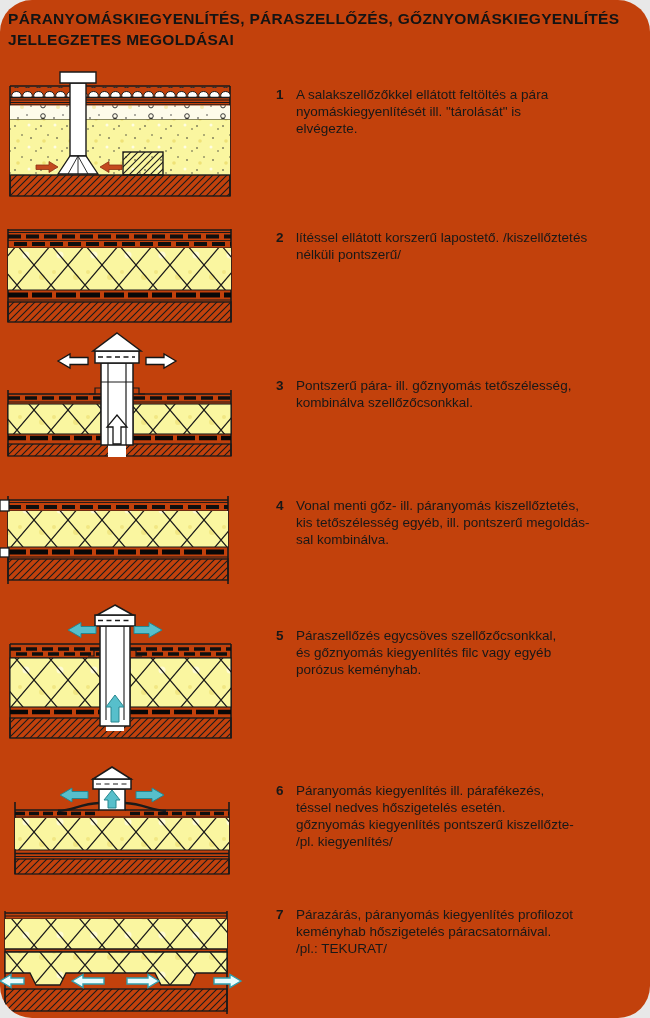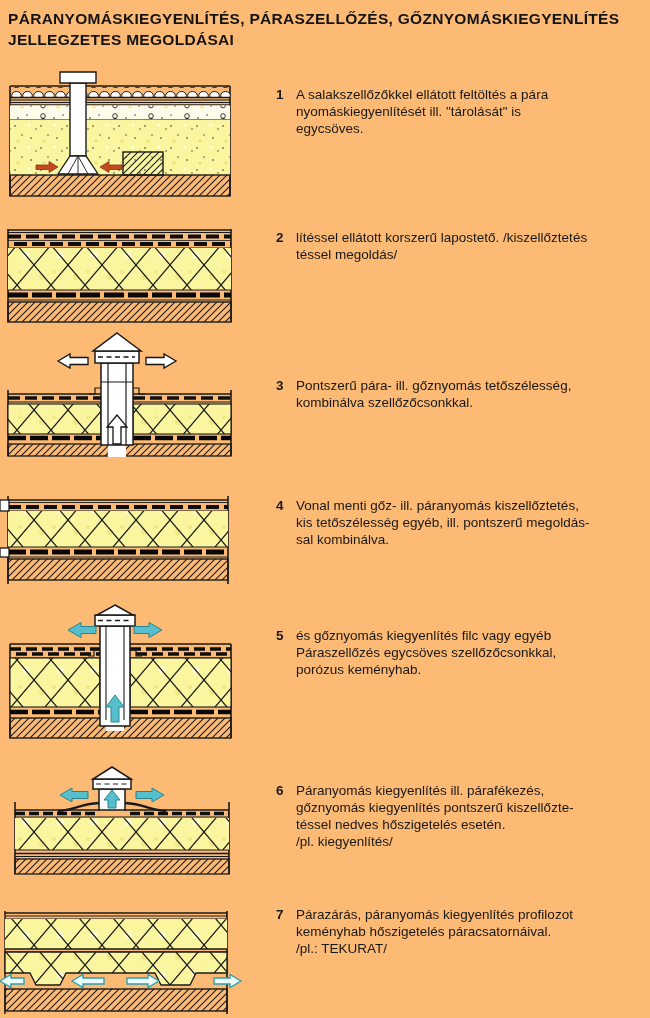--- a/index.html
+++ b/index.html
@@ -1,19 +1,20 @@
 <!DOCTYPE html>
 <html style="--insulation-yellow: #FAF6A0; --speck-yellow: #EFE276; --arrow-red: #C34A1F; --arrow-teal: #57BFCB; --line-ink: #1A1A1A;"><head>
 <meta charset="utf-8">
 <style>
   html,body{margin:0;padding:0;background:#e8e8e8;}
   .sheet{
-    position:relative;width:650px;height:1018px;background:#fdba74;
+    position:relative;width:650px;height:1018px;background:#c2410c;
     font-family:"Liberation Sans", sans-serif;color:#161616;overflow:hidden;
     margin:0 auto;
+    border-radius:32px;
   }
   .title{
     position:absolute;left:8px;top:8px;width:635px;
     font-size:15.5px;line-height:21px;font-weight:bold;letter-spacing:0.3px;
     color:#141414;white-space:nowrap;
   }
   .diag{position:absolute;left:0;}
   .caption{
     position:absolute;left:276px;display:flex;align-items:flex-start;
     font-size:13.5px;line-height:17px;color:#181818;
@@ -245,29 +246,29 @@
       <polygon points="159,76 148,69.5 148,73 127,73 127,79 148,79 148,82.5" fill="#eafcfd" stroke="#2f9fae" stroke-width="1.4"></polygon>
       <polygon points="241,76 230,69.5 230,73 214,73 214,79 230,79 230,82.5" fill="#eafcfd" stroke="#2f9fae" stroke-width="1.4"></polygon>
     </g>
   </svg>
 
   <div class="caption" style="top:86px">
     <span class="num">1</span>
     <div class="lines">
       <div>A salakszellőzőkkel ellátott feltöltés a pára</div>
       <div>nyomáskiegyenlítését ill. "tárolását" is</div>
-      <div>egycsöves.</div>
+      <div>elvégezte.</div>
     </div>
   </div>
 
   <div class="caption" style="top:229px">
     <span class="num">2</span>
     <div class="lines">
       <div>lítéssel ellátott korszerű lapostető. /kiszellőztetés</div>
-      <div>téssel megoldás/</div>
+      <div>nélküli pontszerű/</div>
     </div>
   </div>
 
   <div class="caption" style="top:377px">
     <span class="num">3</span>
     <div class="lines">
       <div>Pontszerű pára- ill. gőznyomás tetőszélesség,</div>
       <div>kombinálva szellőzőcsonkkal.</div>
     </div>
   </div>
@@ -277,32 +278,32 @@
     <div class="lines">
       <div>Vonal menti gőz- ill. páranyomás kiszellőztetés,</div>
       <div>kis tetőszélesség egyéb, ill. pontszerű megoldás-</div>
       <div>sal kombinálva.</div>
     </div>
   </div>
 
   <div class="caption" style="top:627px">
     <span class="num">5</span>
     <div class="lines">
+      <div>Páraszellőzés egycsöves szellőzőcsonkkal,</div>
       <div>és gőznyomás kiegyenlítés filc vagy egyéb</div>
-      <div>Páraszellőzés egycsöves szellőzőcsonkkal,</div>
       <div>porózus keményhab.</div>
     </div>
   </div>
 
   <div class="caption" style="top:782px">
     <span class="num">6</span>
     <div class="lines">
       <div>Páranyomás kiegyenlítés ill. párafékezés,</div>
+      <div>téssel nedves hőszigetelés esetén.</div>
       <div>gőznyomás kiegyenlítés pontszerű kiszellőzte-</div>
-      <div>téssel nedves hőszigetelés esetén.</div>
       <div>/pl. kiegyenlítés/</div>
     </div>
   </div>
 
   <div class="caption" style="top:906px">
     <span class="num">7</span>
     <div class="lines">
       <div>Párazárás, páranyomás kiegyenlítés profilozot</div>
       <div>keményhab hőszigetelés páracsatornáival.</div>
       <div>/pl.: TEKURAT/</div>

